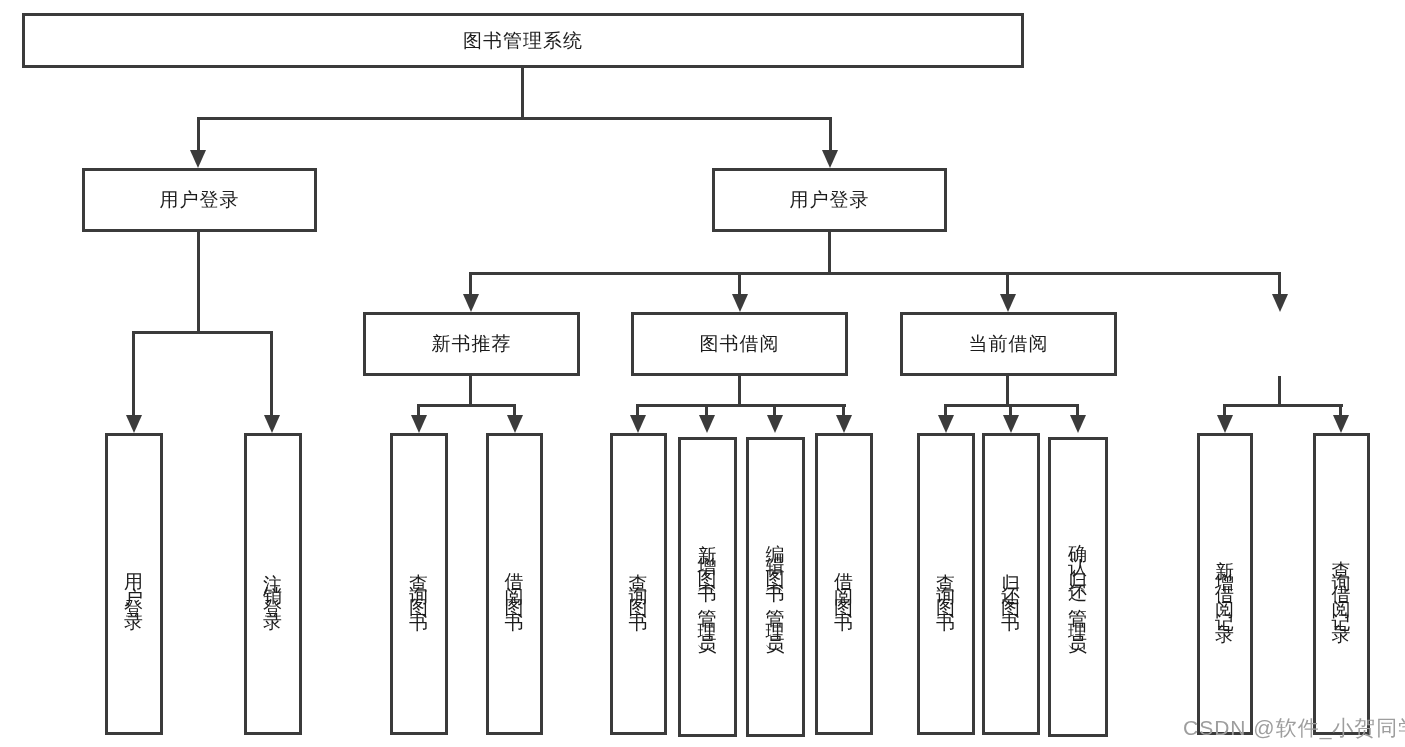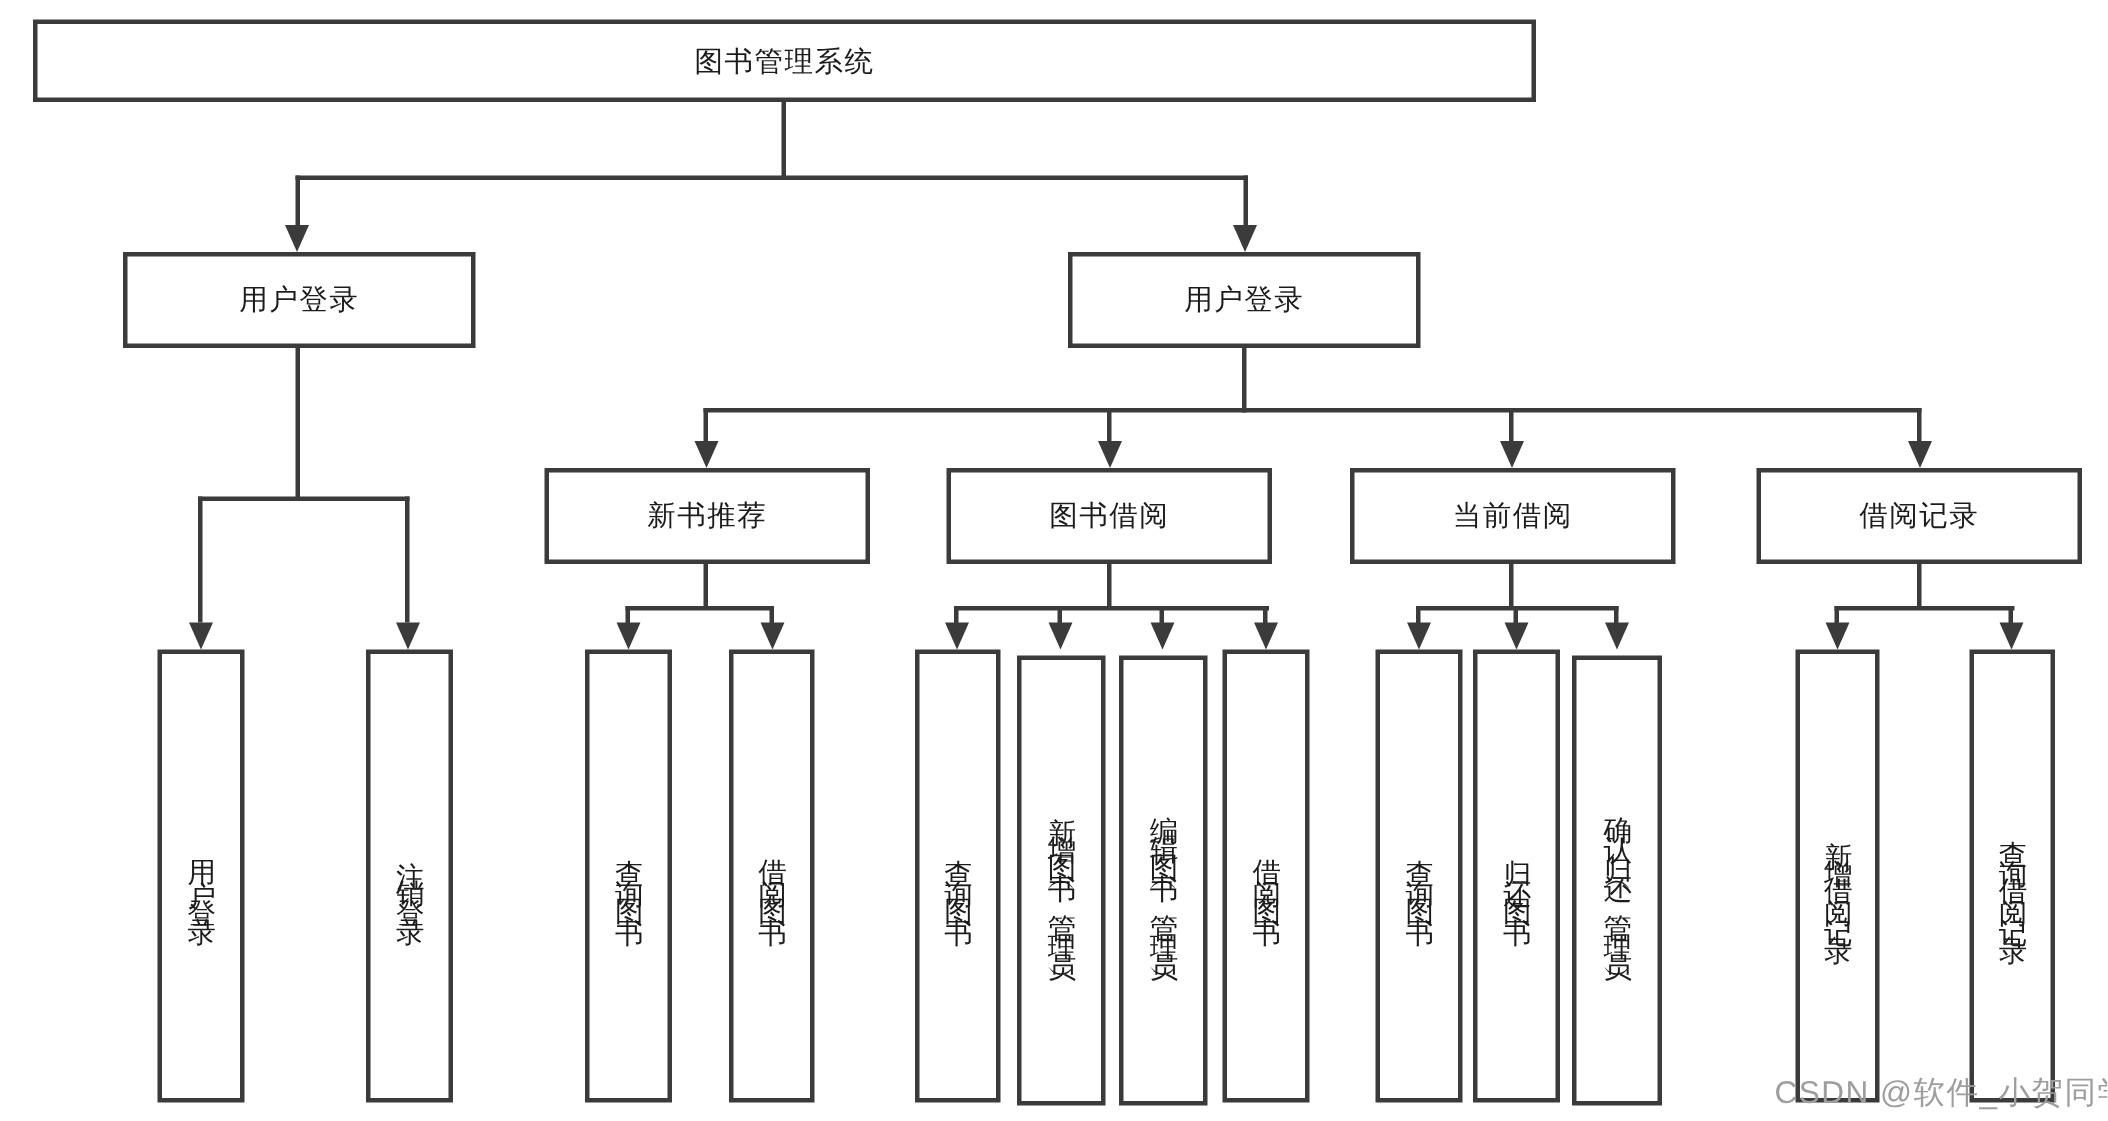--- a/index.html
+++ b/index.html
@@ -102,23 +102,20 @@
 
   <div class="box" style="left:363px; top:312px; width:217px; height:64px;">
     <span>新书推荐</span>
   </div>
   <div class="box" style="left:631px; top:312px; width:217px; height:64px;">
     <span>图书借阅</span>
   </div>
   <div class="box" style="left:900px; top:312px; width:217px; height:64px;">
     <span>当前借阅</span>
   </div>
-  <div class="box" style="left:1171px; top:312px; width:217px; height:64px;">
-    <span>借阅记录</span>
-  </div>
 
   <div class="vline" style="left:469px; top:376px; height:30px;"></div>
   <div class="hline" style="left:417px; top:404px; width:99px;"></div>
   <div class="vline" style="left:417px; top:404px; height:12px;"></div>
   <div class="arrow" style="left:411px; top:415px;"></div>
   <div class="vline" style="left:513px; top:404px; height:12px;"></div>
   <div class="arrow" style="left:507px; top:415px;"></div>
 
   <div class="vline" style="left:738px; top:376px; height:30px;"></div>
   <div class="hline" style="left:636px; top:404px; width:210px;"></div>

